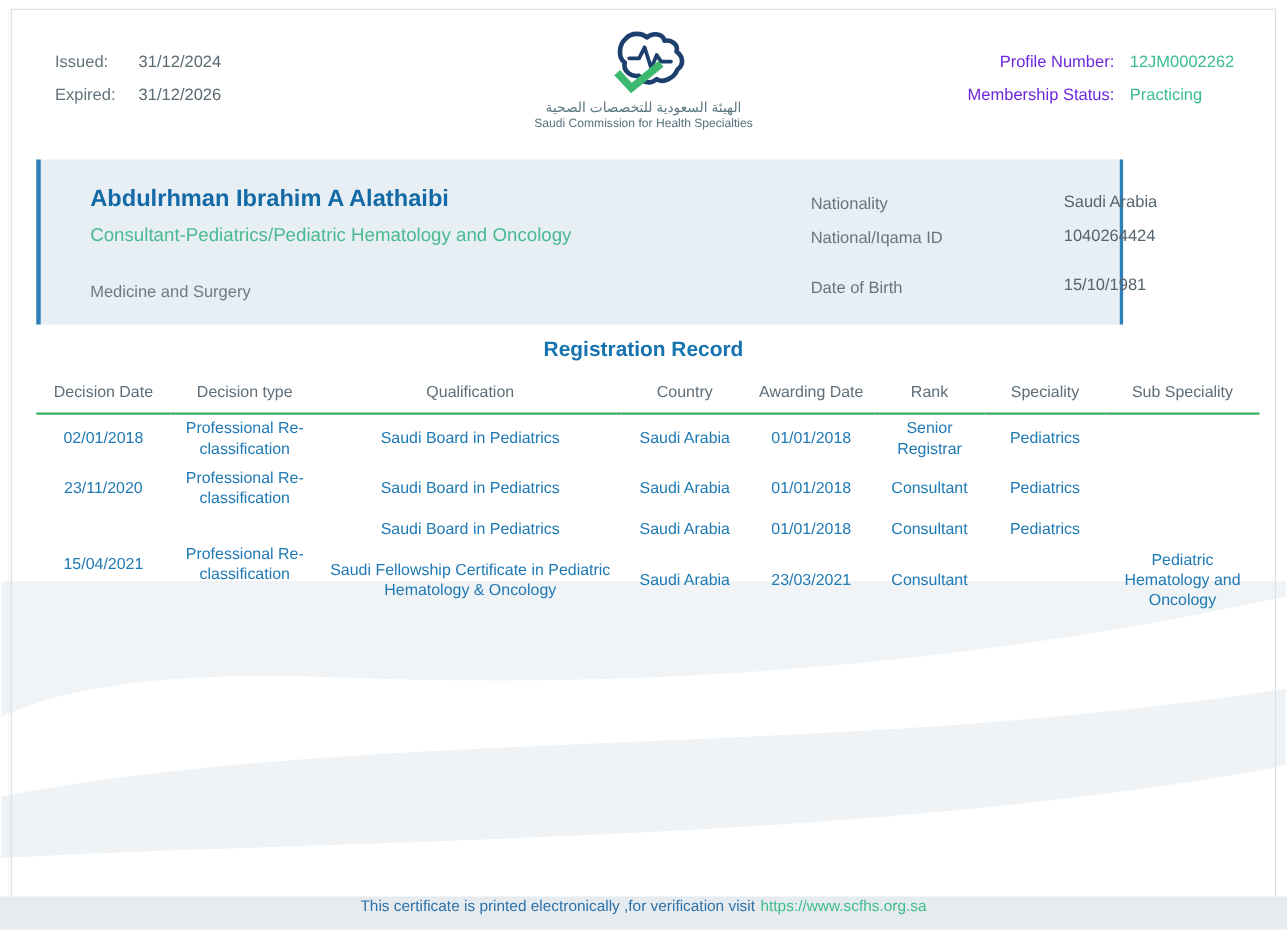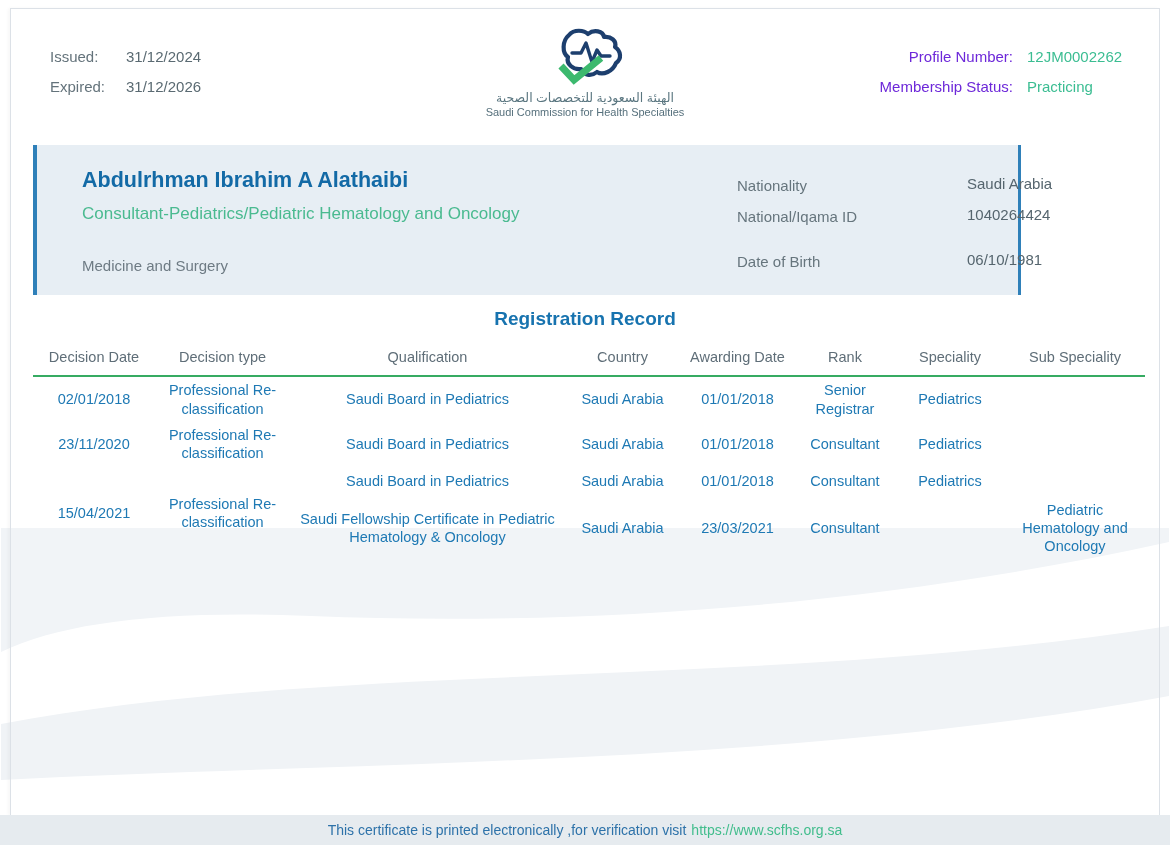--- a/index.html
+++ b/index.html
@@ -66,21 +66,21 @@
     padding:4px 8px;line-height:1.25;
   }
   .reg-table tr.r1{height:46px;}
   .reg-table tr.r2{height:44px;}
   .reg-table tr.r3{height:30px;}
   .reg-table tr.r4{height:64px;}
 
   
   .footer-bar{
     position:absolute;left:0;bottom:0;width:100%;height:30px;background:#e6ebef;
-    display:flex;align-items:center;justify-content:center;
+    display:flex;justify-content:center;
     font-size:14px;color:#2d72a9;z-index:3;
   }
   .footer-bar a{color:#41bd8c;text-decoration:none;margin-left:5px;cursor:pointer;}
 </style>
 </head>
 <body>
 
 <svg class="swoosh" width="1168" height="287" viewBox="0 0 1168 287">
   <path d="M0,0 L1168,0 L1168,14 C860,82 560,98 310,88 C165,82 62,94 0,124 Z" fill="#f1f4f7"></path>
   <path d="M0,196 C340,132 760,162 1168,98 L1168,168 C790,238 340,234 0,252 Z" fill="#f0f3f6"></path>
@@ -124,21 +124,21 @@
   <div class="p-title">Consultant-Pediatrics/Pediatric Hematology and Oncology</div>
   <div class="p-degree">Medicine and Surgery</div>
 
   <div class="p-info">
     <span class="lbl cellpad">Nationality</span>
     <span class="val cellpad">Saudi Arabia</span>
     <span class="lbl">National/Iqama ID</span>
     <span class="val">1040264424</span>
     <span class="row-gap"></span>
     <span class="lbl">Date of Birth</span>
-    <span class="val">06/10/1981</span>
+    <span class="val">15/10/1981</span>
   </div>
 </div>
 
 <div class="reg-title">Registration Record</div>
 
 <table class="reg-table">
   <colgroup>
     <col style="width:122px">
       <col style="width:135px">
       <col style="width:275px">

